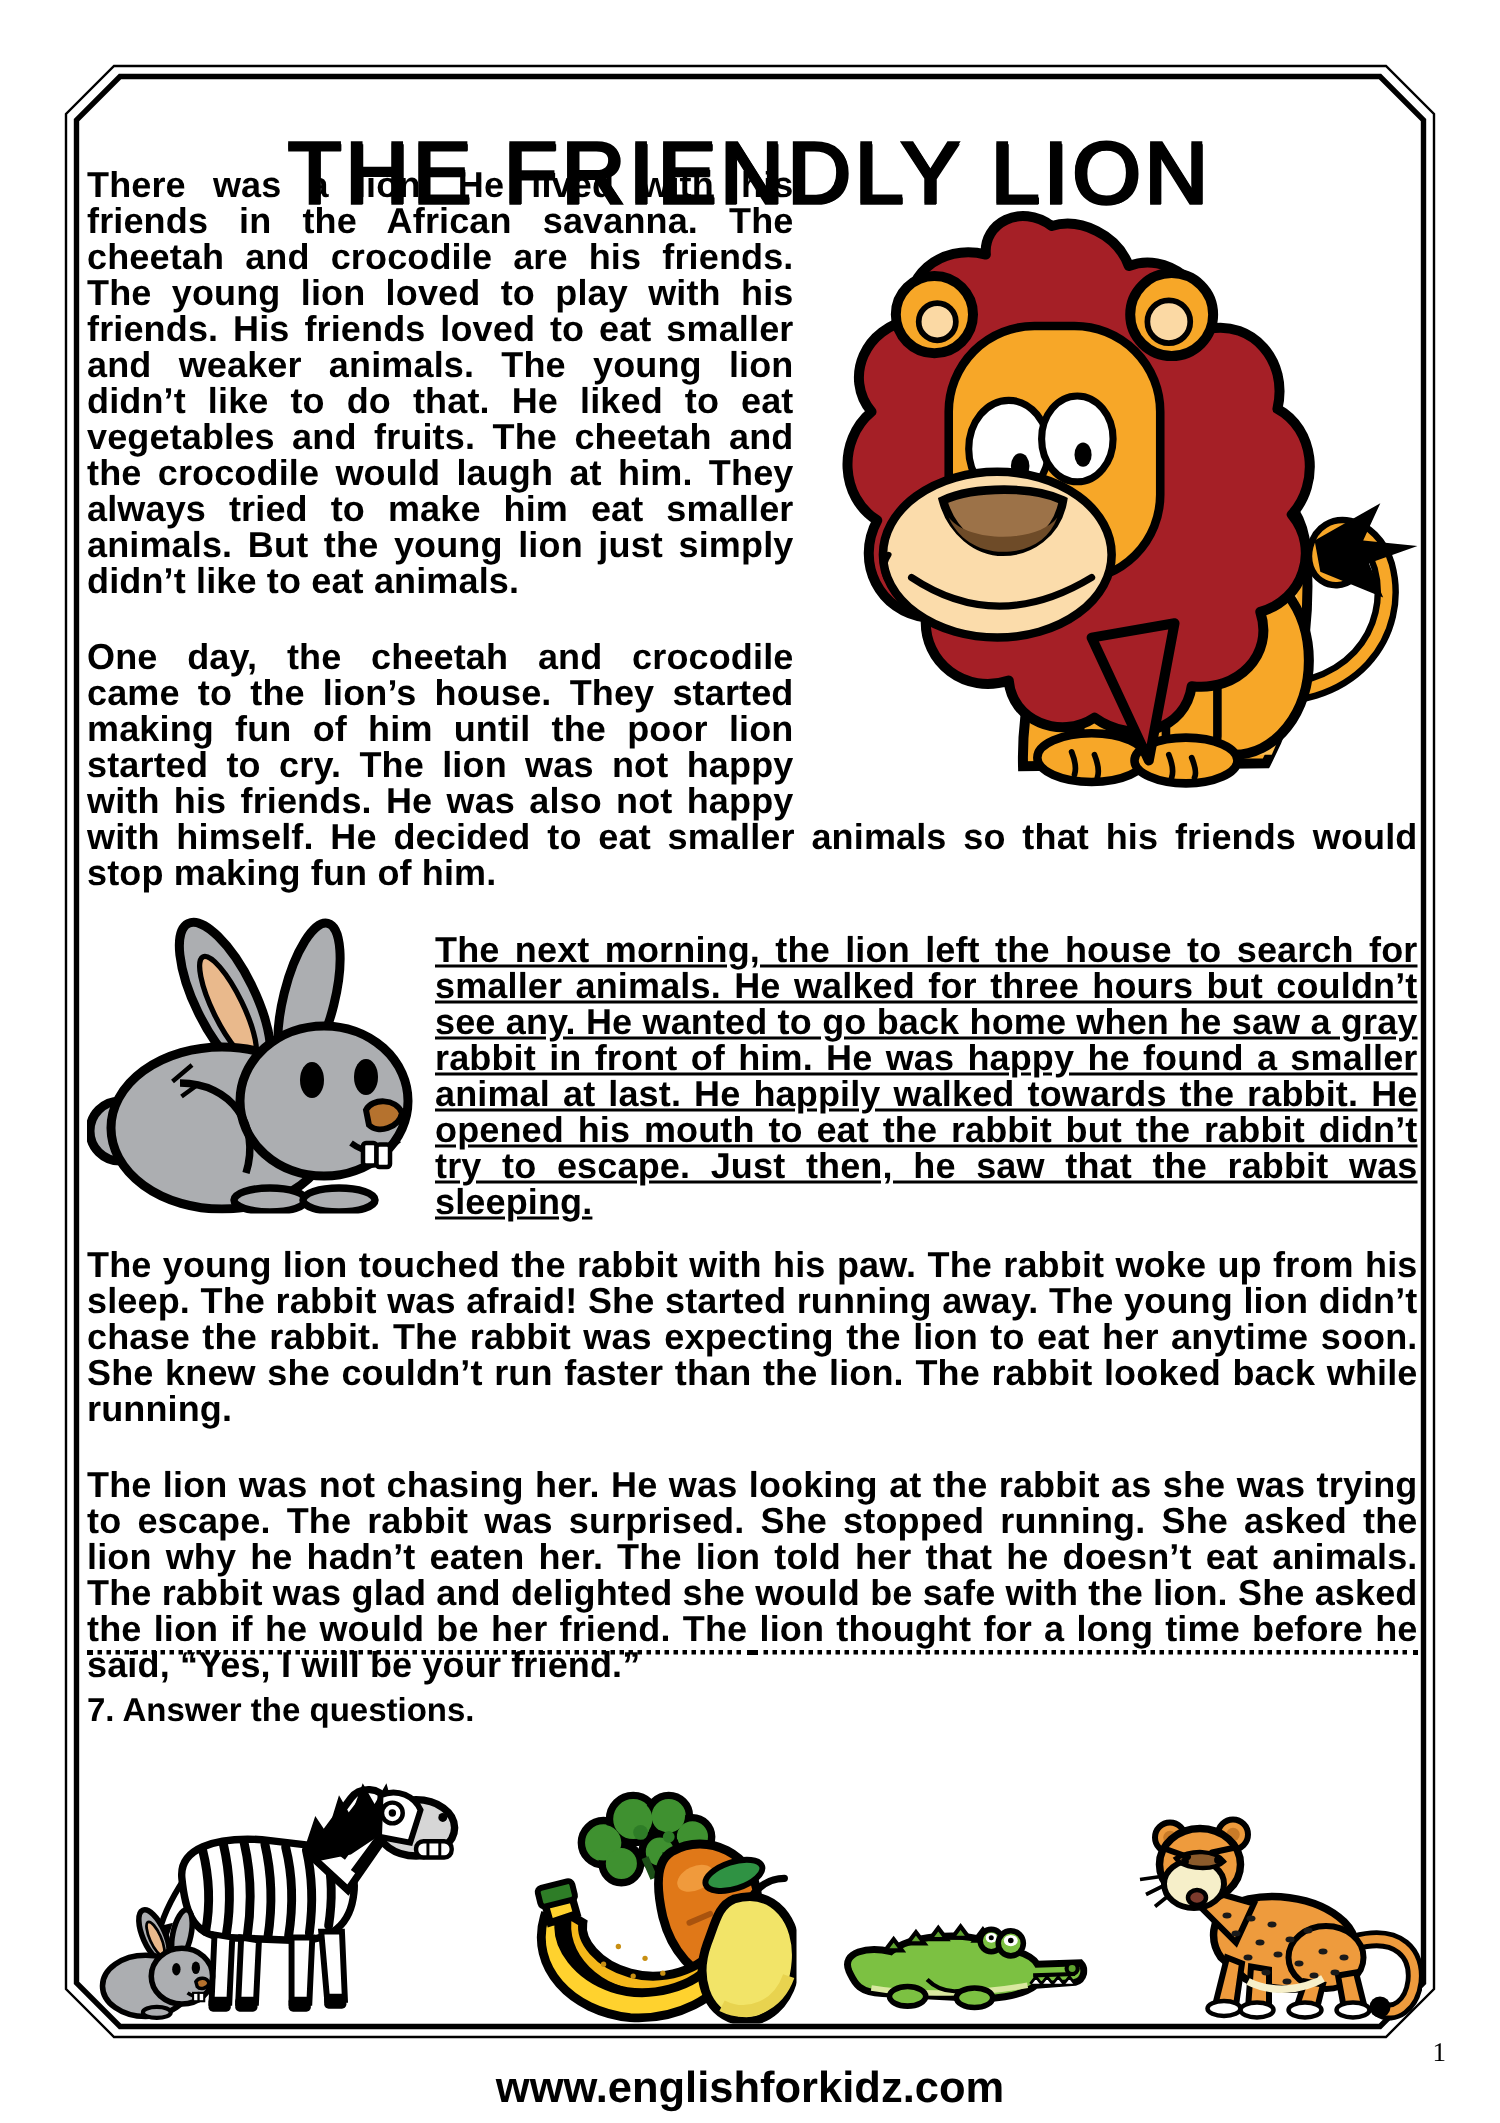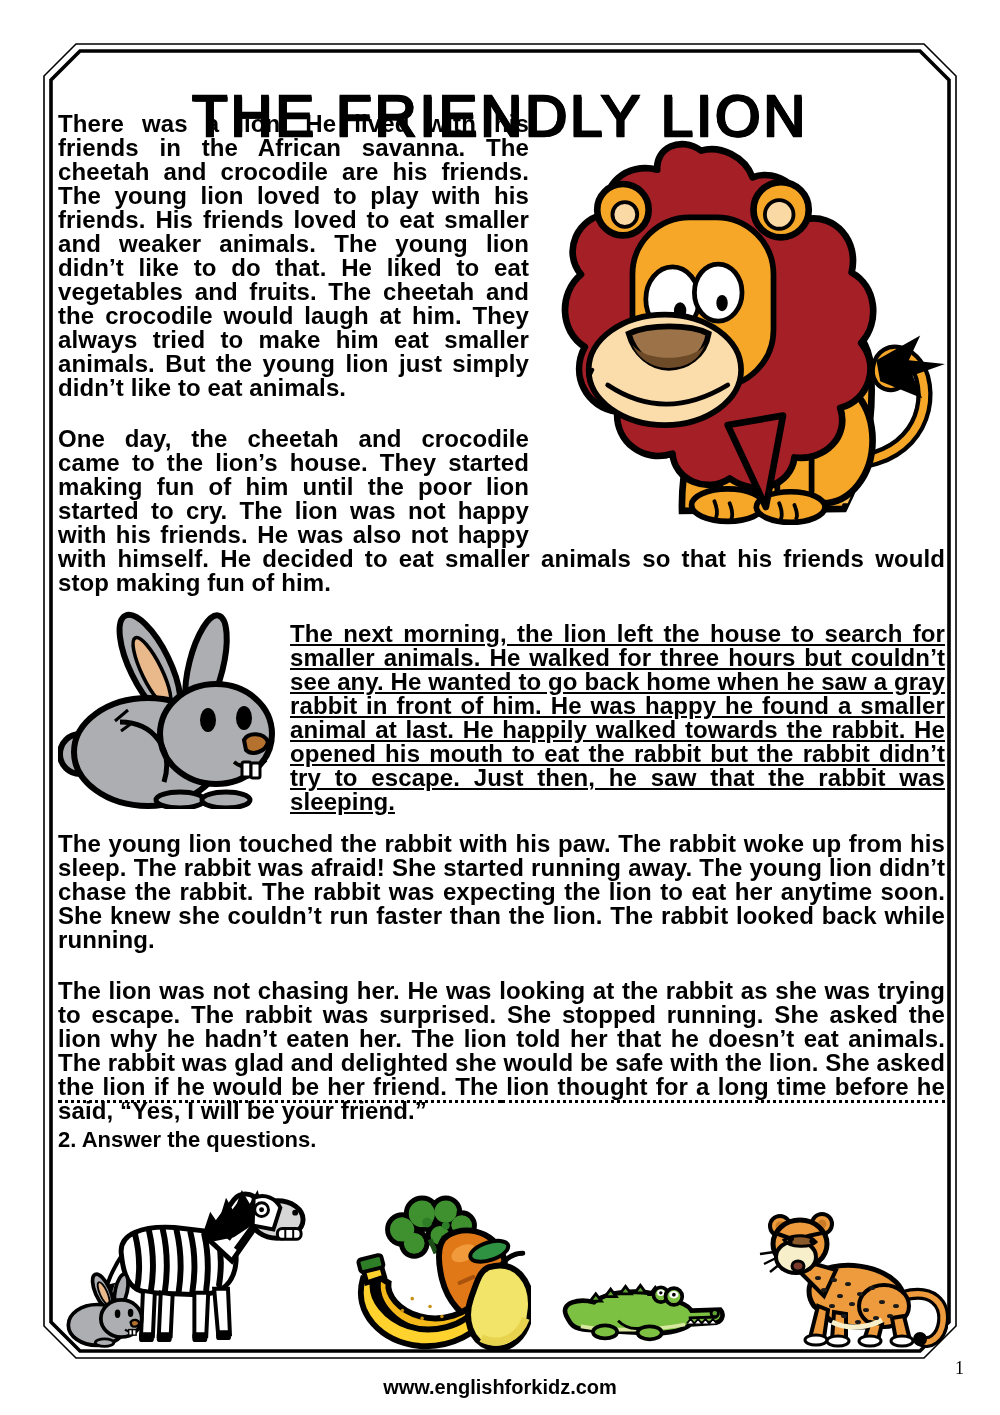--- a/index.html
+++ b/index.html
@@ -23,21 +23,21 @@
   .divider .dots{flex:1;border-top:3.4px dotted #000;height:0;}
   .divider-label{font-family:"Liberation Serif",serif;font-style:italic;font-weight:700;
                  font-size:21px;padding:0 6px;white-space:nowrap;}
   .exercise-heading{position:absolute;left:58px;top:1127px;font-size:22px;font-weight:700;}
   .exercise-question{position:absolute;left:86px;top:1161px;font-size:23px;font-style:italic;}
   .answer-row{position:absolute;left:58px;top:1194px;width:890px;height:160px;
               display:flex;justify-content:space-between;align-items:flex-end;}
   .opt{cursor:pointer;}
   .opt-croc{margin-bottom:8px;}
   .website{position:absolute;left:0;right:0;top:1376px;text-align:center;
-           font-size:20px;font-weight:700;}
+           font-size:29px;font-weight:700;}
   .page-number{position:absolute;right:36px;top:1358px;font-family:"Liberation Serif",serif;
                font-size:18px;}
 </style>
 </head>
 <body>
 
 <div class="page">
 
   <svg class="frame" width="1000" height="1415" viewBox="0 0 1000 1415">
     <polygon points="76,44 924,44 956,76 956,1326 924,1358 76,1358 44,1326 44,76" fill="none" stroke="#000" stroke-width="1.6"></polygon>
@@ -119,21 +119,21 @@
 
     <p class="para">The young lion touched the rabbit with his paw. The rabbit woke up from his sleep. The rabbit was afraid! She started running away. The young lion didn’t chase the rabbit. The rabbit was expecting the lion to eat her anytime soon. She knew she couldn’t run faster than the lion. The rabbit looked back while running.</p>
     <p class="para">The lion was not chasing her. He was looking at the rabbit as she was trying to escape. The rabbit was surprised. She stopped running. She asked the lion why he hadn’t eaten her. The lion told her that he doesn’t eat animals. The rabbit was glad and delighted she would be safe with the lion. She asked the lion if he would be her friend. The lion thought for a long time before he said, “Yes, I will be your friend.”</p>
   </div>
 
   <div class="divider">
     <span class="dots"></span>
     <span class="dots"></span>
   </div>
 
-  <div class="exercise-heading">2. Answer the questions.</div>
+  <div class="exercise-heading">7. Answer the questions.</div>
 
   <div class="answer-row">
 
     <figure class="opt" aria-label="zebra with small gray rabbit">
       <svg width="252" height="168" viewBox="0 0 255 170">
         <path d="M66,72 C56,87 50,100 48,112" stroke="#000" stroke-width="4" fill="none"></path>
         <polygon points="42,106 58,102 50,126" fill="#000"></polygon>
         <path d="M64,72 C62,52 86,44 118,46 L152,50 C174,52 182,66 180,82 C178,102 166,114 142,114 L92,112 C70,110 66,92 64,72 Z" fill="#fff" stroke="#000" stroke-width="5"></path>
         <g stroke="#000" fill="none" stroke-linecap="round">
           <path d="M78,53 q7,28 2,55" stroke-width="6"></path>

